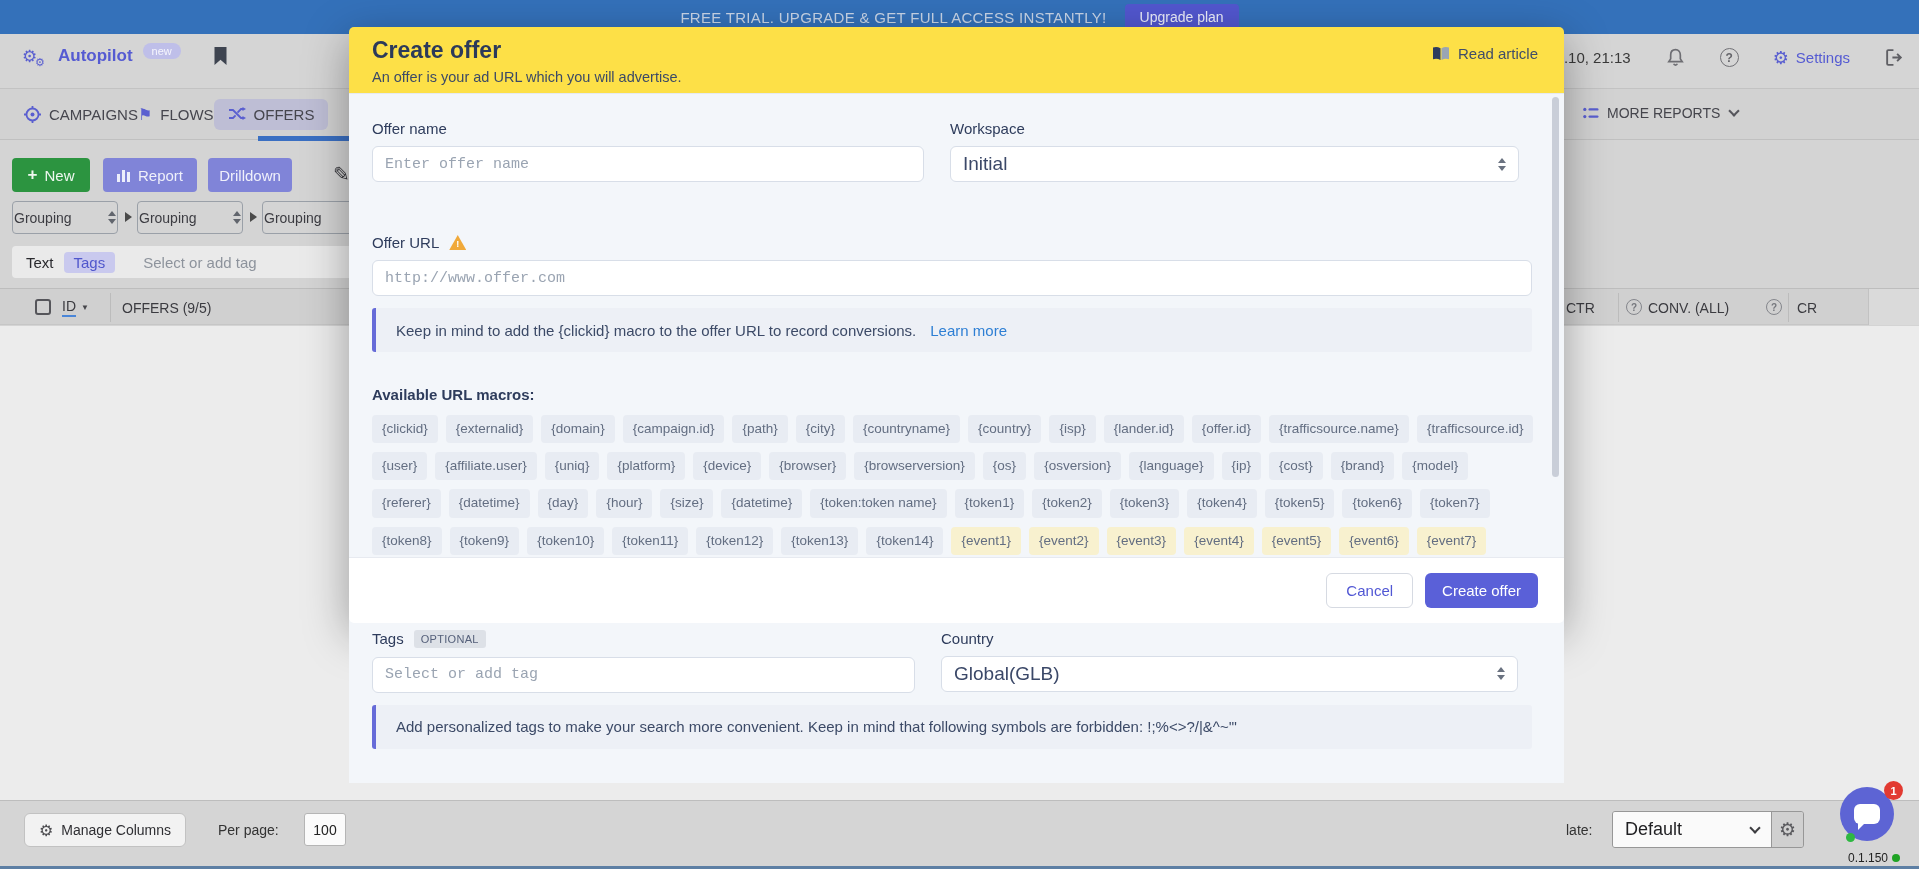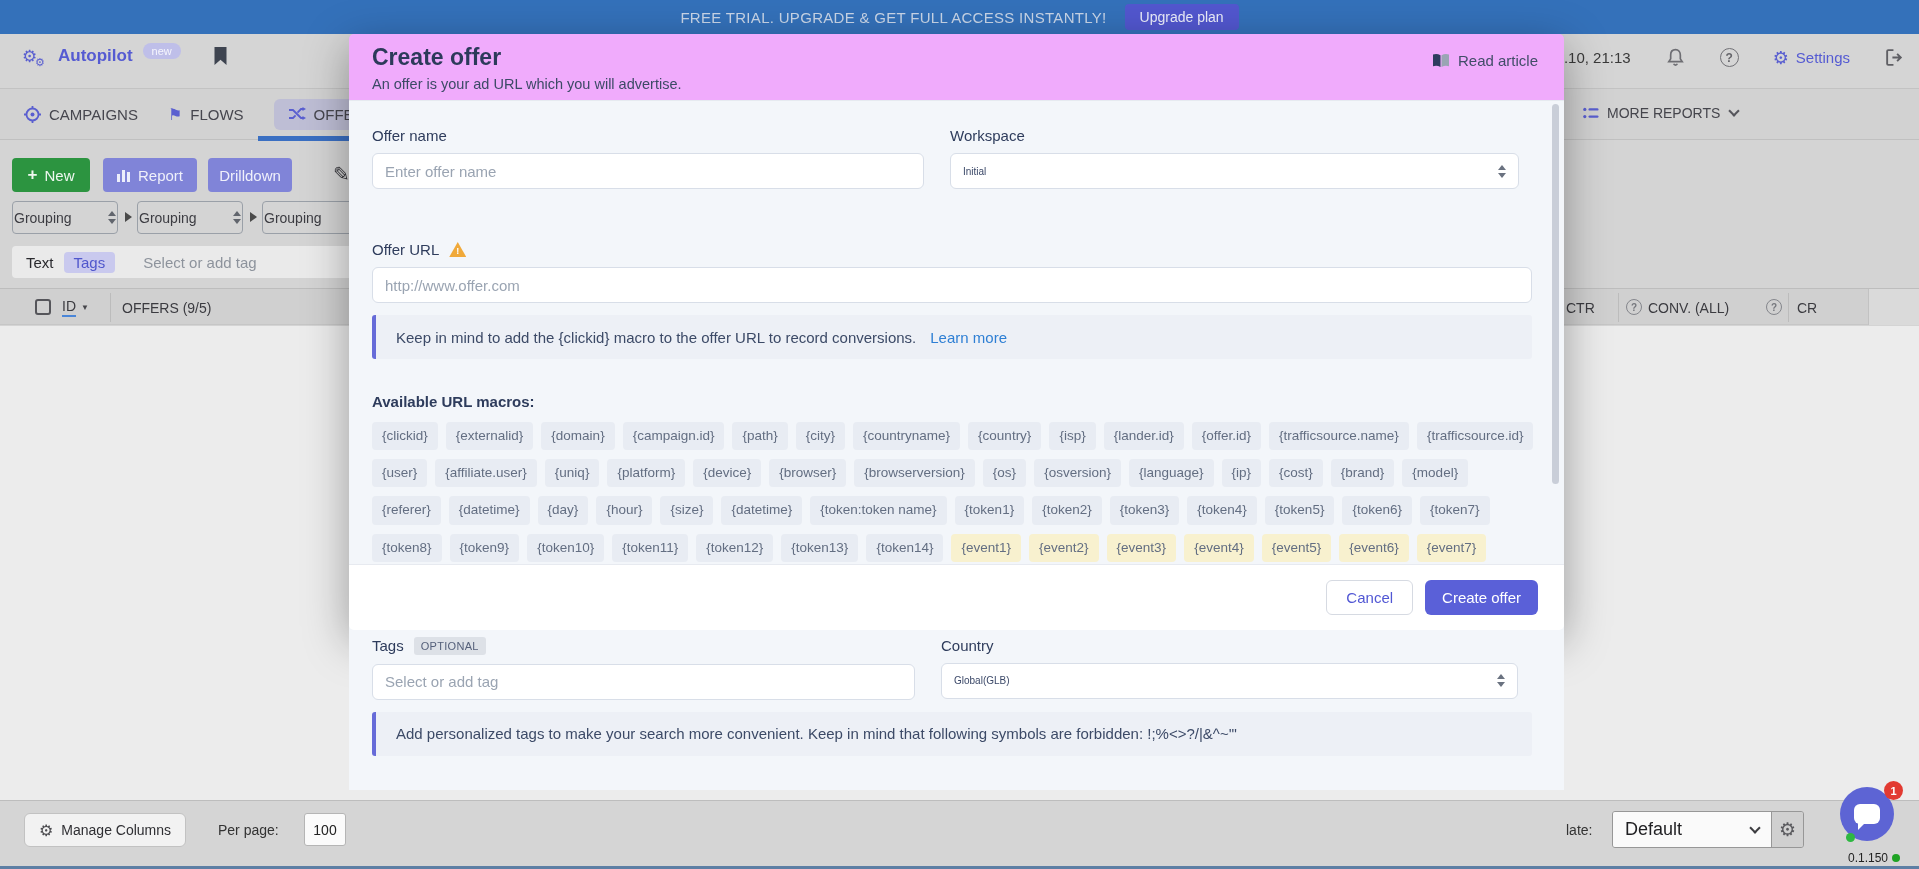--- a/index.html
+++ b/index.html
@@ -20,21 +20,21 @@
   .new-badge{background:#bfbfe9;color:#f6f6fd;font-size:11px;border-radius:9px;padding:2px 9px;position:relative;top:-5px}
   .bookmark{margin-left:22px;display:flex}
   .hdr-right{position:absolute;right:14px;top:13px;display:flex;align-items:center;gap:34px}
   .datetime{font-size:15px;color:#3a3a3a}
   .help-circle{width:19px;height:19px;border:1.7px solid #717176;border-radius:50%;display:flex;align-items:center;justify-content:center;font-size:12px;font-weight:bold;color:#646469}
   .settings-group{display:flex;align-items:center;gap:7px;color:#555bd2;font-size:15px}
   .settings-gear{font-size:18px;line-height:1;color:#5a5fd0}
 
   
   .tab-bar{position:absolute;left:0;top:88px;width:1919px;height:52px;background:#d2d2d2;border-top:1px solid #c3c3c3;border-bottom:1px solid #c0c0c0}
-  .tabs{position:absolute;left:24px;top:0;height:100%;display:flex;align-items:center;gap:30px}
+  .tabs{position:absolute;left:24px;top:0;height:100%;display:flex;align-items:center;}
   .tab{display:flex;align-items:center;gap:8px;font-size:15px;color:#46464e;cursor:pointer}
   .tab.selected{background:rgba(130,132,222,.25);border-radius:6px;padding:7px 14px}
   .tab-indicator{position:absolute;left:258px;top:47px;width:100px;height:5px;background:#3a6fc2}
   .more-reports{position:absolute;left:1583px;top:16px;display:flex;align-items:center;gap:8px;font-size:14px;color:#45454c;cursor:pointer}
   .more-reports .chev{margin-left:2px;color:#55555c}
 
   
   .btn{position:absolute;height:34px;border:none;border-radius:4px;font-size:15px;display:flex;align-items:center;justify-content:center;gap:7px;cursor:pointer}
   .btn-new{left:12px;top:158px;width:78px;background:#2c9440;color:#eef7ef}
   .btn-new .plus{font-size:17px;font-weight:bold}
@@ -91,33 +91,33 @@
   .bottom-edge{position:absolute;left:0;top:866px;width:1919px;height:3px;background:#5d7fa4}
 
   
   .chat{position:absolute;left:1840px;top:787px;width:54px;height:54px;border-radius:50%;background:#5d64d4;z-index:15;cursor:pointer;display:flex;align-items:center;justify-content:center}
   .chat-bubble{width:26px;height:20px;background:#fff;border-radius:6px;position:relative}
   .chat-bubble::after{content:"";position:absolute;left:4px;bottom:-6px;width:0;height:0;border:6px solid transparent;border-top-color:#fff;border-left-color:#fff}
   .chat-badge{position:absolute;left:1884px;top:781px;width:19px;height:19px;border-radius:50%;background:#e23a31;color:#fff;font-size:11px;font-weight:bold;display:flex;align-items:center;justify-content:center;z-index:16}
   .chat-online{position:absolute;left:1846px;top:833px;width:9px;height:9px;border-radius:50%;background:#2eb842;z-index:16}
 
   
-  .modal{position:absolute;left:349px;top:34px;width:1215px;height:596px;background:#f0abfc;border-radius:5px;box-shadow:0 12px 45px rgba(0,0,0,.35);z-index:10}
+  .modal{position:absolute;left:349px;top:27px;width:1215px;height:596px;background:#fde047;border-radius:5px;box-shadow:0 12px 45px rgba(0,0,0,.35);z-index:10}
   .m-header{position:absolute;left:0;top:0;width:100%;height:66px}
   .m-title{position:absolute;left:23px;top:10px;font-size:23px;font-weight:600;color:#2c3a5a}
   .m-subtitle{position:absolute;left:23px;top:42px;font-size:14.5px;color:#3c4a66}
   .read-article{position:absolute;right:26px;top:18px;display:flex;align-items:center;gap:8px;font-size:15px;color:#414d68;cursor:pointer}
   .m-body{position:absolute;left:0;top:66px;width:100%;height:690px;background:#f3f6fa;border-top:1px solid #e6eaf0;padding:26px 32px 0 23px;overflow:hidden}
   .m-row{display:flex;gap:26px}
   .m-col-l{width:552px}
   .m-col-r{width:569px}
   .m-label{font-size:15px;color:#2e3c5c;margin-bottom:9px;display:flex;align-items:center;gap:10px}
-  .m-input{width:100%;height:36px;border:1px solid #d8dee8;border-radius:6px;background:#fff;padding:0 12px;font-size:15px;color:#3b4868;outline:none;font-family:Liberation Sans, sans-serif}
+  .m-input{width:100%;height:36px;border:1px solid #d8dee8;border-radius:6px;background:#fff;padding:0 12px;font-size:15px;color:#3b4868;outline:none;font-family:Liberation Mono, monospace}
   .m-input::placeholder{color:#9aa4b2}
-  .m-select{width:100%;height:36px;border:1px solid #d8dee8;border-radius:6px;background:#fff;padding:0 12px;font-size:10px;color:#3b4868;display:flex;align-items:center;justify-content:space-between;cursor:pointer}
+  .m-select{width:100%;height:36px;border:1px solid #d8dee8;border-radius:6px;background:#fff;padding:0 12px;font-size:19px;color:#3b4868;display:flex;align-items:center;justify-content:space-between;cursor:pointer}
   .m-select .updn .tu{border-bottom-color:#6a7280}
   .m-select .updn .td{border-top-color:#6a7280}
   .row-url{margin-top:52px}
   .warn-tri{width:17px;height:15px;background:#f0a93a;clip-path:polygon(50% 0,100% 100%,0 100%);display:flex;align-items:flex-end;justify-content:center;color:#fff;font-size:9px;font-weight:bold;padding-bottom:1px}
   .note{margin-top:12px;min-height:44px;background:#edf0f6;border-left:4px solid #666bd8;border-radius:3px;display:flex;align-items:center;padding:10px 20px;font-size:15px;color:#3c4a67}
   .note a{color:#2e7fd4;text-decoration:none;margin-left:14px;white-space:nowrap;cursor:pointer}
   .macros-label{margin-top:34px;font-size:15px;font-weight:600;color:#2e3c5c}
   .chips{margin-top:12px;display:flex;flex-wrap:wrap;gap:9px 8px;width:1162px}
   .chip{background:#e8ecf3;color:#636e82;font-size:13.5px;border-radius:4px;padding:6px 10px;cursor:pointer;line-height:1.2}
   .chip-y{background:#f8f1cf}

